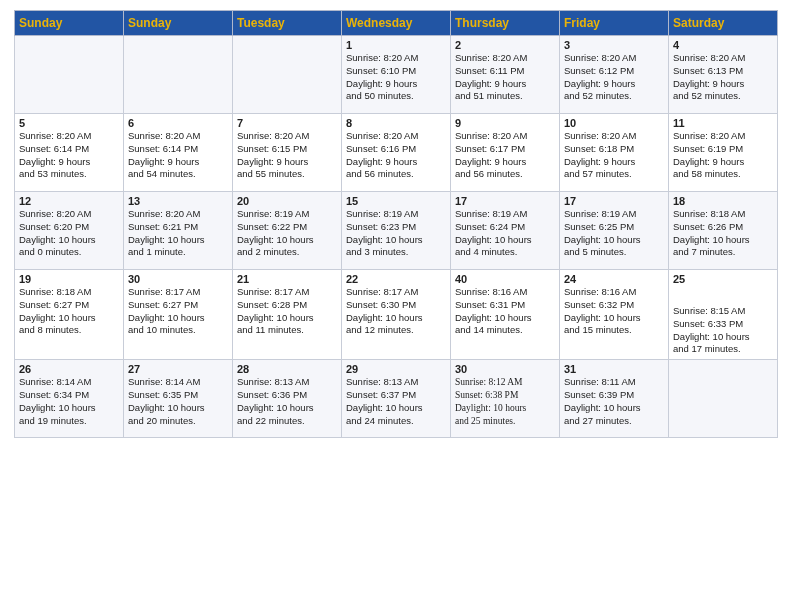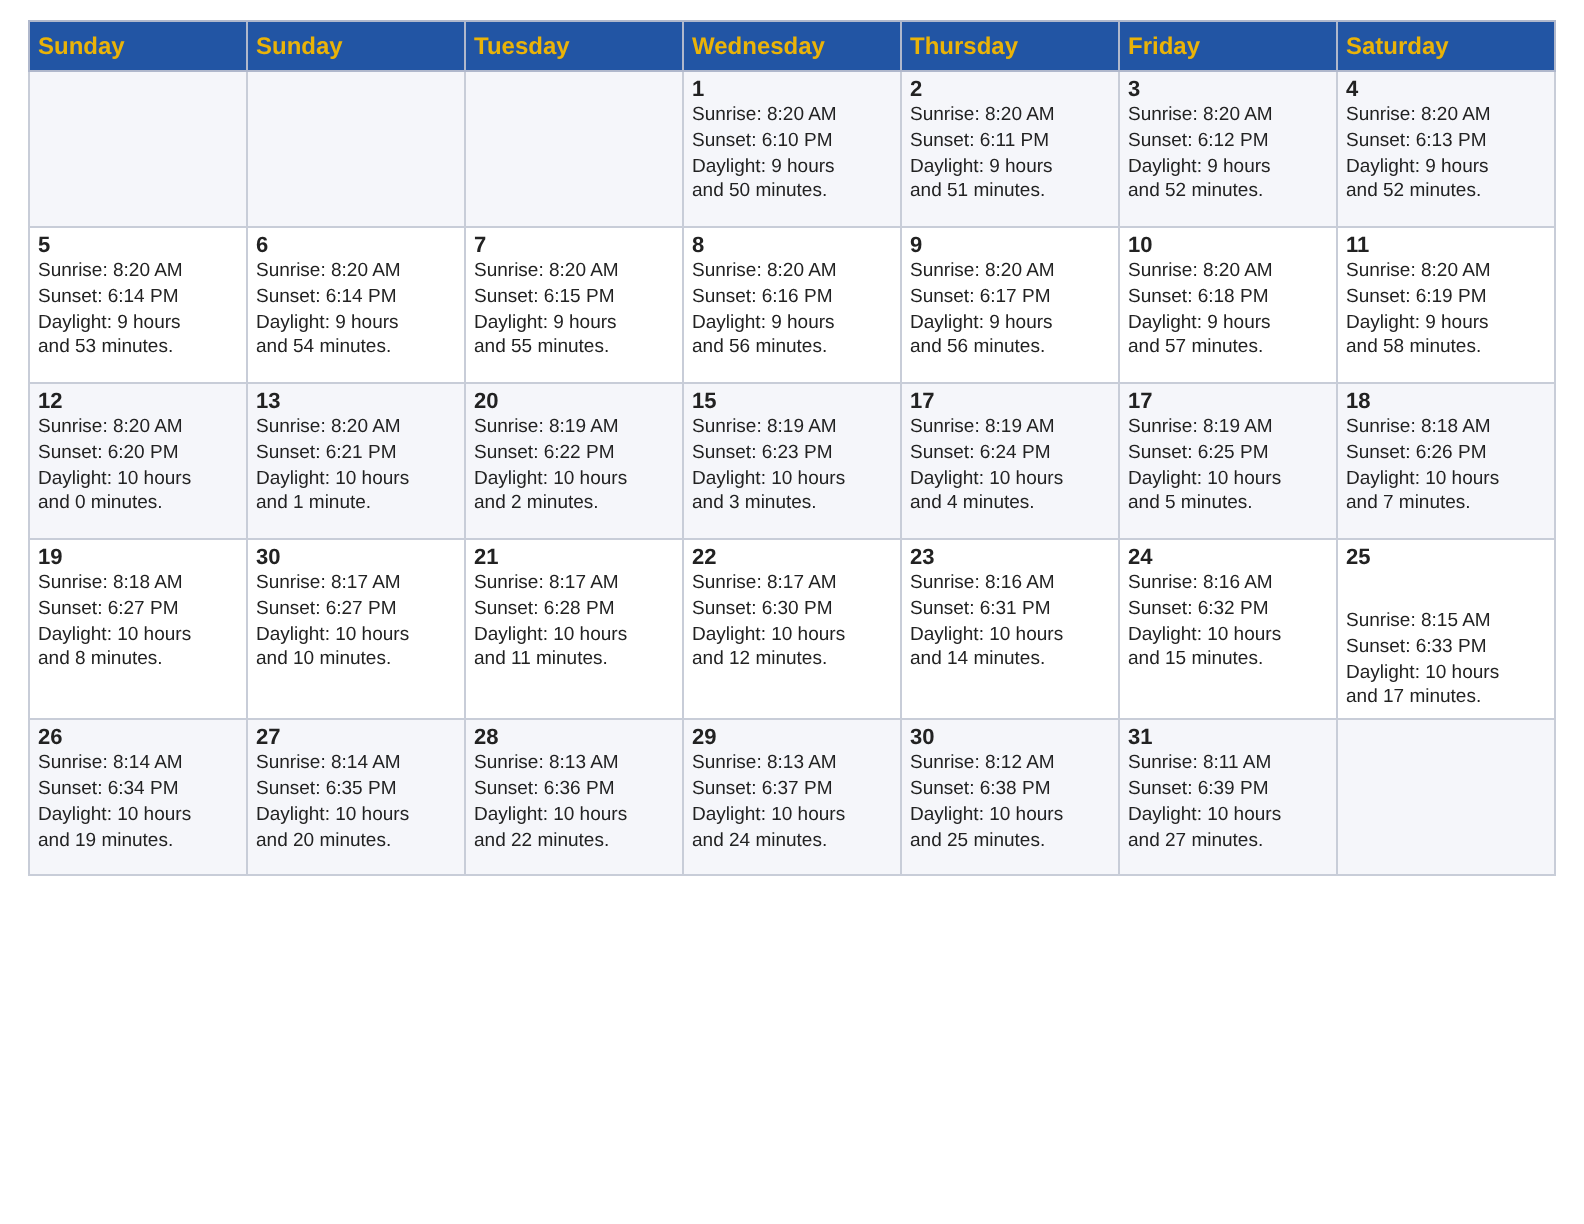--- a/index.html
+++ b/index.html
@@ -270,21 +270,21 @@
 and 11 minutes.</div>
           </td>
           <td>
             <span class="day-number">22</span>
             <div class="day-info" style="white-space: pre-line;">Sunrise: 8:17 AM
 Sunset: 6:30 PM
 Daylight: 10 hours
 and 12 minutes.</div>
           </td>
           <td>
-            <span class="day-number">23</span>
+            <span class="day-number">40</span>
             <div class="day-info" style="white-space: pre-line;">Sunrise: 8:16 AM
 Sunset: 6:31 PM
 Daylight: 10 hours
 and 14 minutes.</div>
           </td>
           <td>
             <span class="day-number">24</span>
             <div class="day-info" style="white-space: pre-line;">Sunrise: 8:16 AM
 Sunset: 6:32 PM
 Daylight: 10 hours
@@ -322,21 +322,21 @@
           </td>
           <td>
             <span class="day-number">29</span>
             <div class="day-info" style="white-space: pre-line;">Sunrise: 8:13 AM
 Sunset: 6:37 PM
 Daylight: 10 hours
 and 24 minutes.</div>
           </td>
           <td>
             <span class="day-number">30</span>
-            <div class="day-info" style="white-space: pre-line;">Sunrise: 8:12 AM
+            <div class="day-info" style="white-space: pre-line; font-family: Liberation Serif, serif;">Sunrise: 8:12 AM
 Sunset: 6:38 PM
 Daylight: 10 hours
 and 25 minutes.</div>
           </td>
           <td>
             <span class="day-number">31</span>
             <div class="day-info" style="white-space: pre-line;">Sunrise: 8:11 AM
 Sunset: 6:39 PM
 Daylight: 10 hours
 and 27 minutes.</div>

